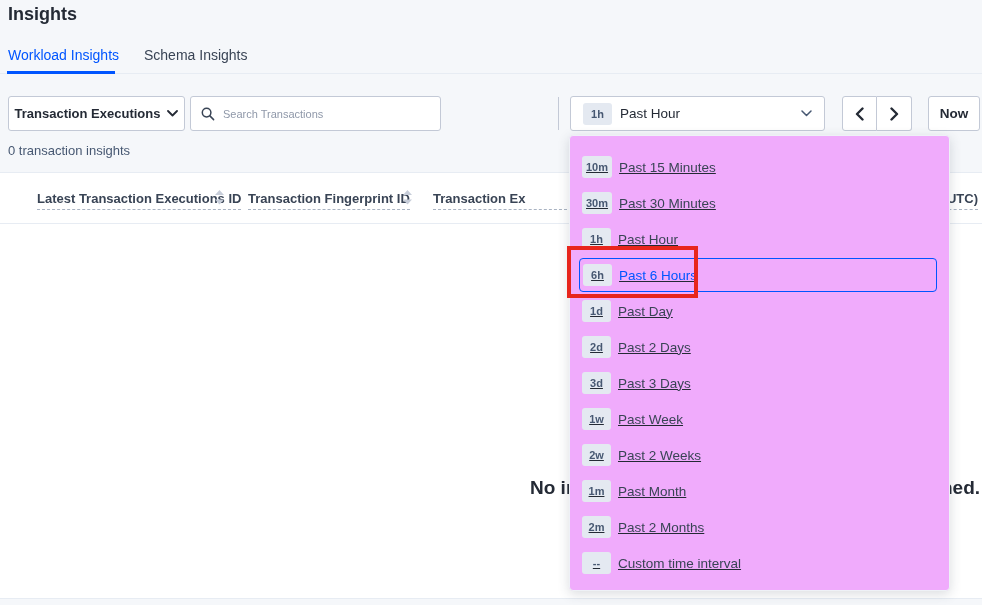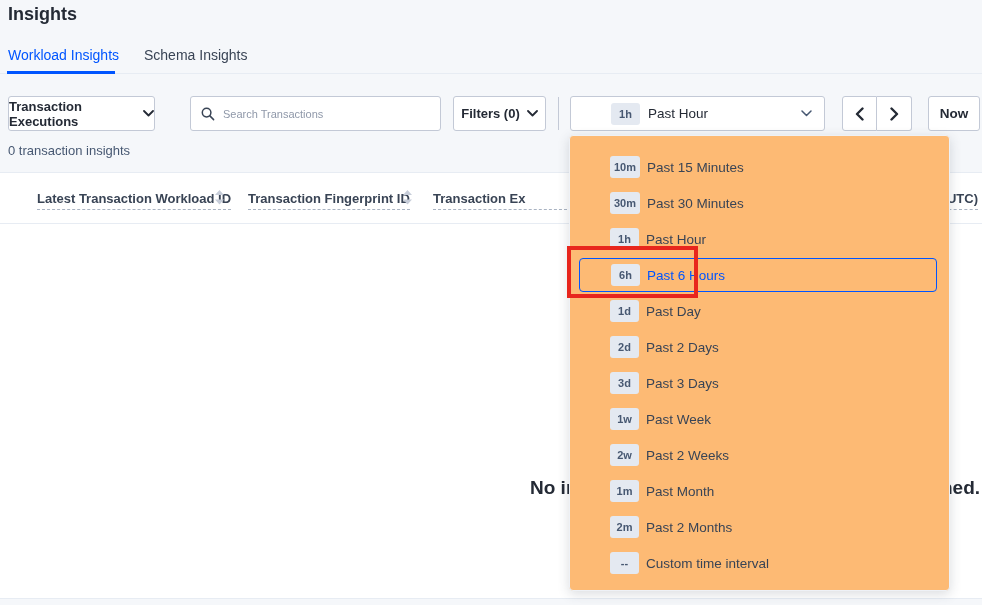--- a/index.html
+++ b/index.html
@@ -55,21 +55,21 @@
   }
   .time-select {
     position: absolute; left: 570px; top: 96px; width: 255px; height: 35px;
     background: #fff; border: 1px solid #c3c9d6; border-radius: 3px;
     display: flex; align-items: center; padding: 0 12px; gap: 8px; cursor: pointer;
   }
   .interval-badge {
     min-width: 29px; height: 22px; padding: 0 4px;
     background: #e4e9f1; border-radius: 3px;
     display: flex; align-items: center; justify-content: center;
-    font-size: 11px; font-weight: bold; color: #475872; margin-left: 28px;
+    font-size: 11px; font-weight: bold; color: #475872;
   }
   .time-select .lbl { font-size: 13.5px; color: #242a35; flex: 1; }
   .arrow-group {
     position: absolute; left: 842px; top: 96px; height: 35px; width: 70px;
     display: flex;
   }
   .arrow-btn {
     width: 35px; height: 35px; background: #fff; border: 1px solid #c3c9d6;
     display: flex; align-items: center; justify-content: center; cursor: pointer;
   }
@@ -102,23 +102,23 @@
   .empty-frag {
     position: absolute; top: 477px; font-size: 19px; font-weight: bold; color: #242a35;
     white-space: nowrap;
   }
   .empty-left { left: 530px; }
   .empty-right { left: 941px; }
 
   
   .dropdown {
     position: absolute; left: 569px; top: 135px; width: 381px; height: 456px;
-    background: #fdba74; border: 1px solid #eef1f6; border-radius: 4px;
+    background: #f0abfc; border: 1px solid #eef1f6; border-radius: 4px;
     box-shadow: 0 3px 12px rgba(50, 60, 80, 0.18);
-    padding-top: 13px; z-index: 30;
+    padding-top: 13px; z-index: 30; text-decoration: underline;
   }
   .dd-row {
     height: 36px; display: flex; align-items: center; padding: 0 12px;
     cursor: pointer;
   }
   .dd-row .dd-label { margin-left: 7px; font-size: 13.5px; color: #394455; }
   .dd-row.selected {
     height: 34px; margin: 1px 12px 1px 9px; padding: 0 0 0 3px;
     border: 1px solid #0055ff; border-radius: 4px;
   }
@@ -136,47 +136,39 @@
 <div id="root">
 
   <div class="page-title">Insights</div>
 
   <div class="tabbar">
     <div class="tab active" style="left:8px">Workload Insights</div>
     <div class="tab" style="left:144px">Schema Insights</div>
     <div class="tab-underline"></div>
   </div>
 
-  <div class="tbtn" style="left:8px;width:147px">
+  <div class="tbtn" style="left:8px;width:177px">
     <span>Transaction Executions</span>
     <span>
       <svg width="11" height="7" viewBox="0 0 11 7">
           <polyline points="1,1 5.5,5.5 10,1" fill="none" stroke="#242a35" stroke-width="1.8" stroke-linecap="round" stroke-linejoin="round"></polyline>
         </svg>
     </span>
   </div>
 
   <div class="search-box">
     <span>
       <svg width="14" height="14" viewBox="0 0 14 14">
           <circle cx="5.6" cy="5.6" r="4.3" fill="none" stroke="#394455" stroke-width="1.5"></circle>
           <line x1="8.9" y1="8.9" x2="12.6" y2="12.6" stroke="#394455" stroke-width="1.5" stroke-linecap="round"></line>
         </svg>
     </span>
     <input type="text" placeholder="Search Transactions" style="">
   </div>
 
-  <div class="tbtn" style="left:453px;width:93px">
-    <span>Filters (0)</span>
-    <span>
-      <svg width="11" height="7" viewBox="0 0 11 7">
-          <polyline points="1,1 5.5,5.5 10,1" fill="none" stroke="#242a35" stroke-width="1.8" stroke-linecap="round" stroke-linejoin="round"></polyline>
-        </svg>
-    </span>
-  </div>
 
   <div class="v-divider"></div>
 
   <div class="time-select">
     <span class="interval-badge">1h</span>
     <span class="lbl">Past Hour</span>
     <span>
       <svg width="11" height="7" viewBox="0 0 11 7">
           <polyline points="1,1 5.5,5.5 10,1" fill="none" stroke="#475872" stroke-width="1.5" stroke-linecap="round" stroke-linejoin="round"></polyline>
         </svg>
@@ -201,21 +193,21 @@
   </div>
 
   <div class="tbtn now-btn">
     <span>Now</span>
   </div>
 
   <div class="results-count">0 transaction insights</div>
 
   <div class="table-card">
     <div class="col-head" style="left:37px">
-      <span class="dashed">Latest Transaction Workload ID</span>
+      <span class="dashed">Latest Transaction Executions ID</span>
     </div>
     <span class="sort-icon" style="left:215px">
       <svg width="9" height="15" viewBox="0 0 9 15">
           <polygon points="4.5,0 9,5 0,5" fill="#c7cdd9"></polygon>
           <polygon points="0,9.5 9,9.5 4.5,14.5" fill="#c7cdd9"></polygon>
         </svg>
     </span>
 
     <div class="col-head" style="left:248px">
       <span class="dashed">Transaction Fingerprint ID</span>

